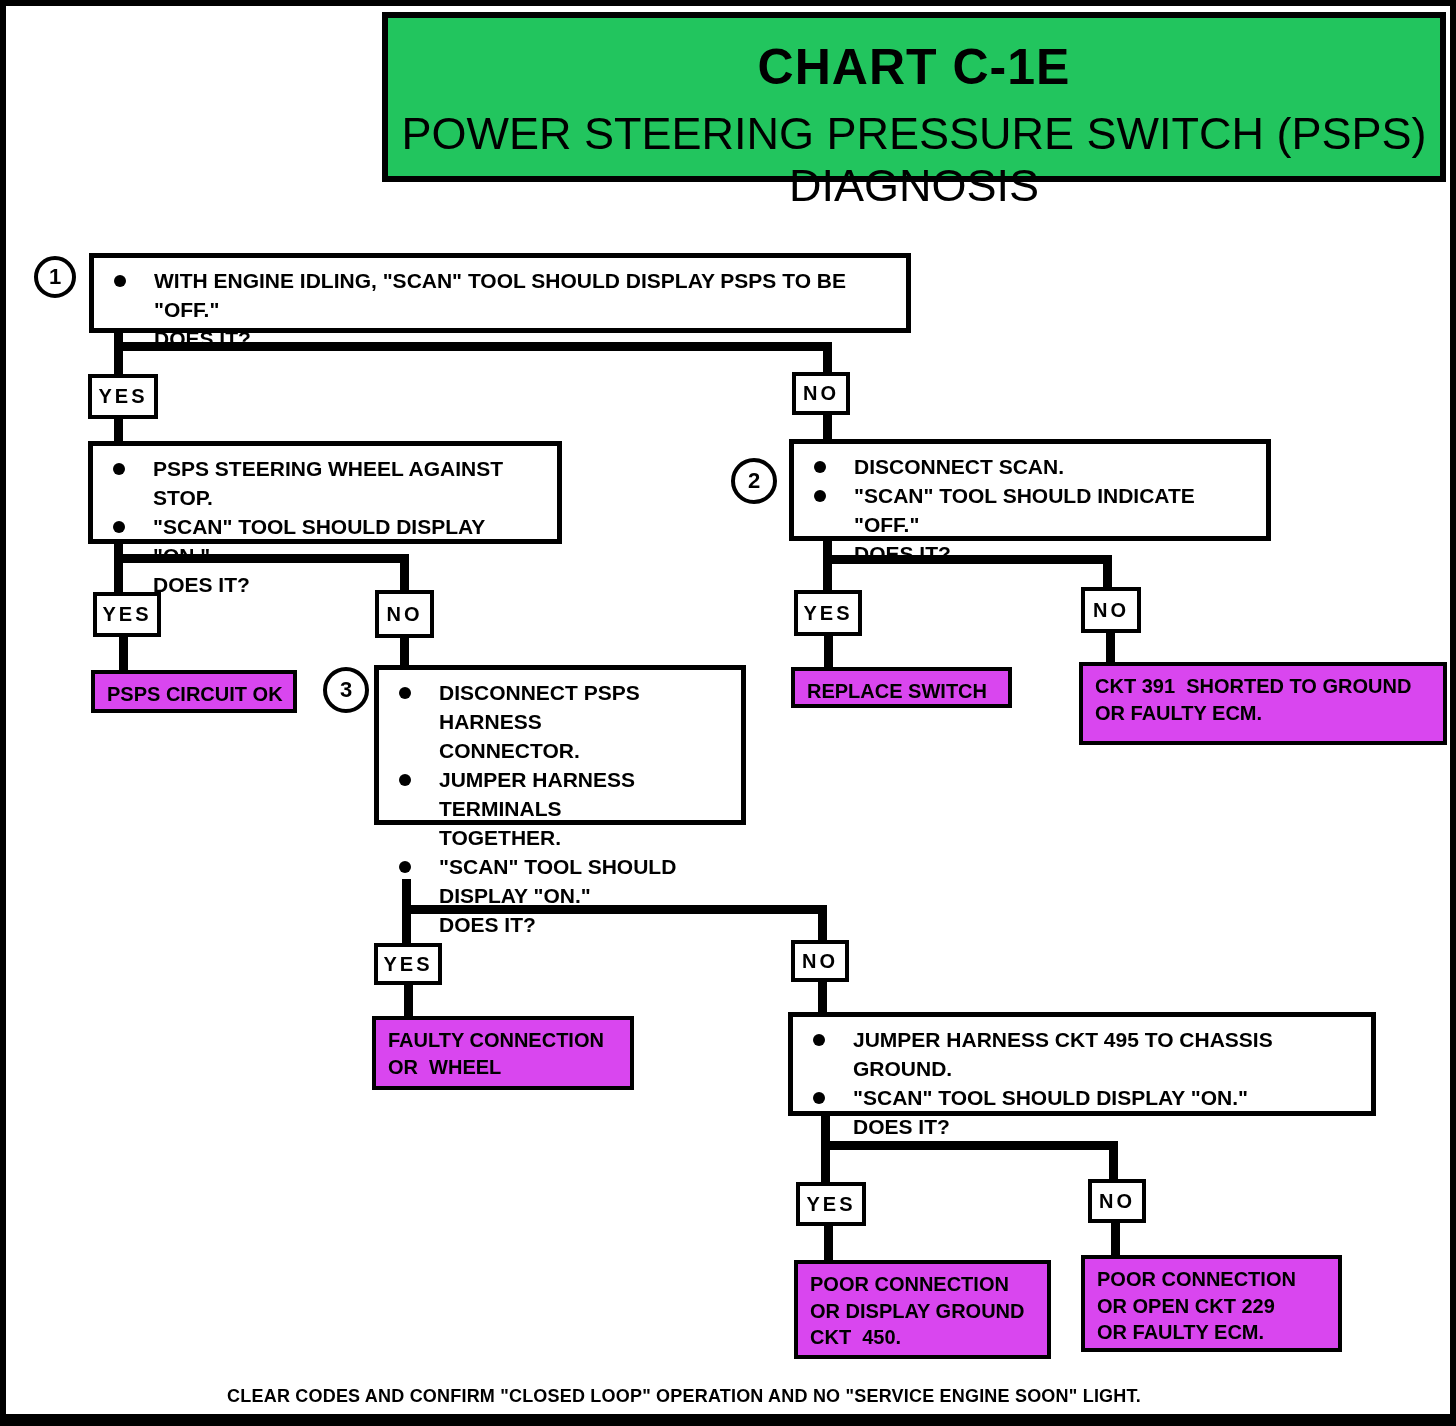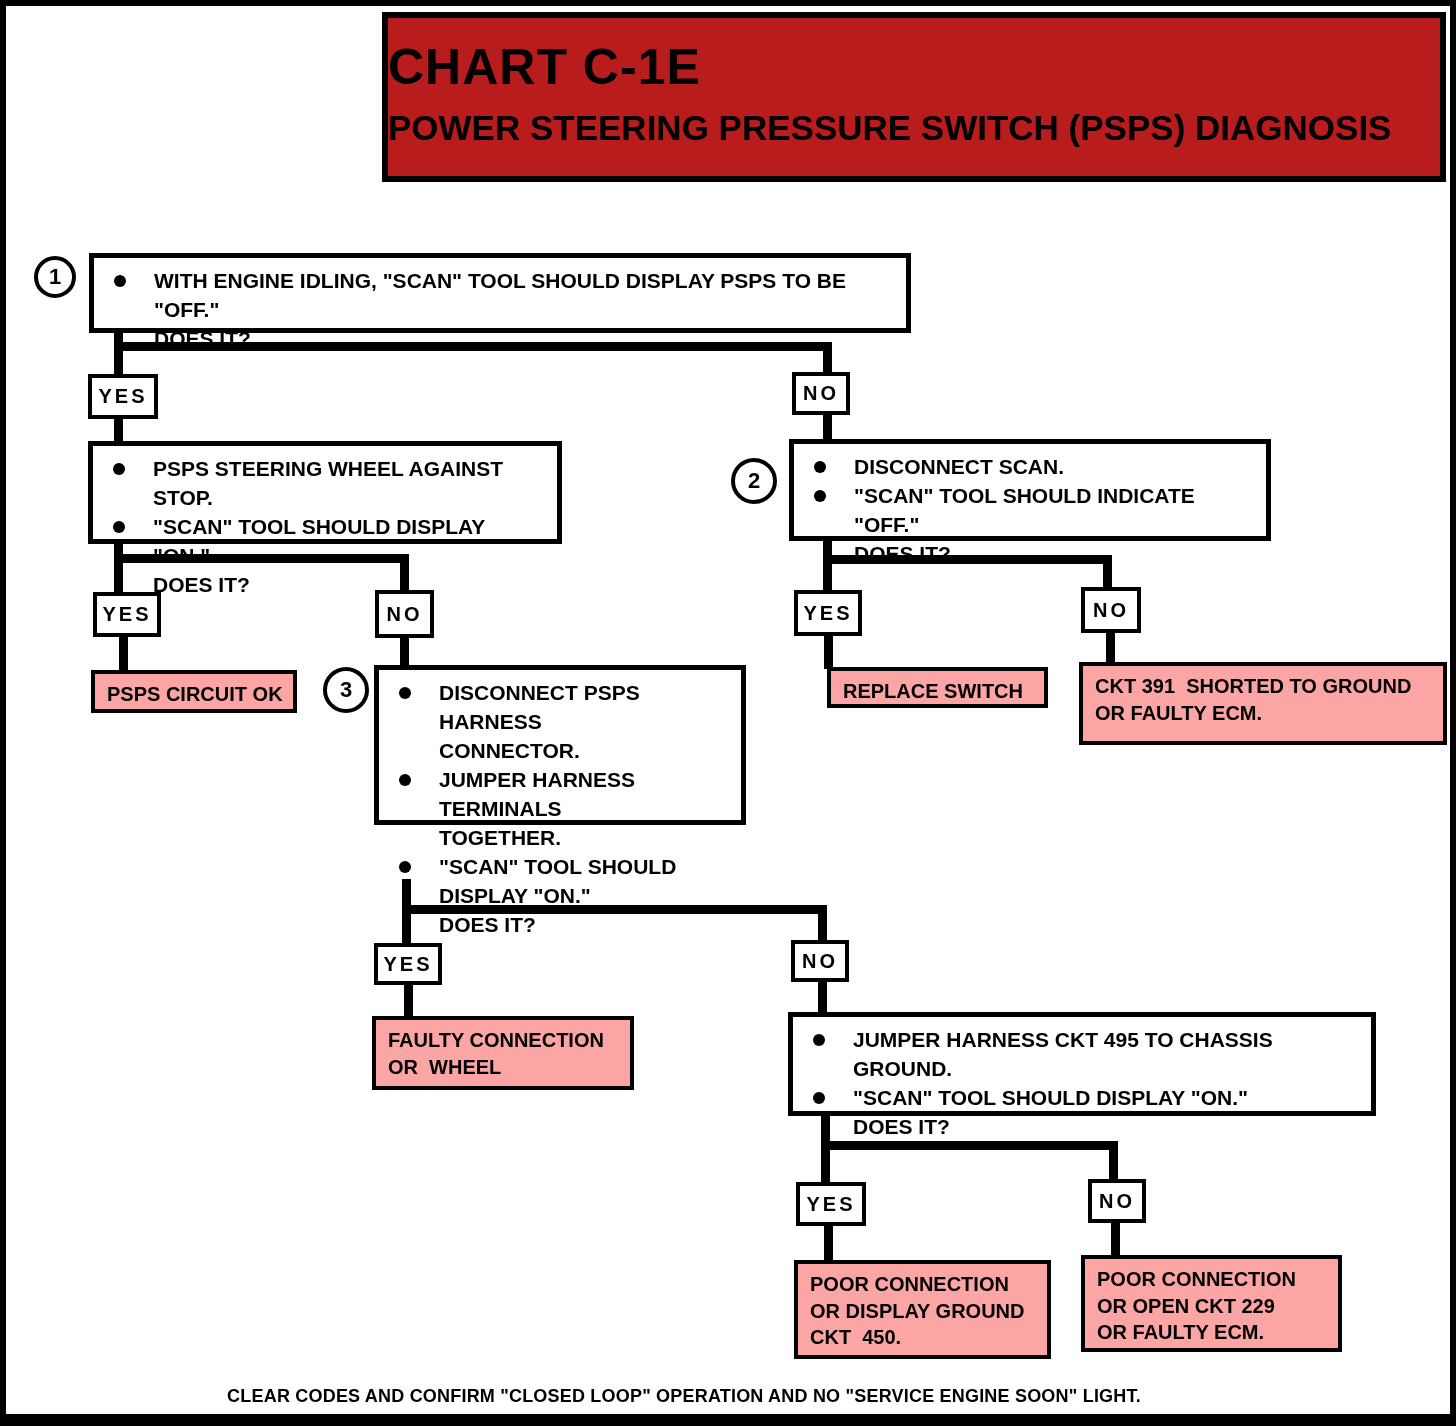--- a/index.html
+++ b/index.html
@@ -3,39 +3,39 @@
 <meta charset="utf-8">
 <style>
   html,body{margin:0;padding:0;background:#fff;}
   .page{
     position:relative; width:1456px; height:1426px; background:#fff;
     box-sizing:border-box; border:6px solid #000; border-bottom-width:12px;
     font-family:"Liberation Sans", sans-serif; color:#000; overflow:hidden;
   }
   .title-box{
     position:absolute; left:376px; top:6px; width:1064px; height:170px;
-    box-sizing:border-box; border:6px solid #000; background:#b91c1c; text-align:left;
+    box-sizing:border-box; border:6px solid #000; background:#22c55e; text-align:center;
   }
   .title-main{font-size:50px; font-weight:bold; letter-spacing:1px; margin-top:20px;}
-  .title-sub{font-size:35px; font-weight:bold; margin-top:12px; letter-spacing:0px;}
+  .title-sub{font-size:45px; font-weight:normal; margin-top:12px; letter-spacing:0px;}
   .node{
     position:absolute; box-sizing:border-box; border:5px solid #000; background:#fff;
     font-size:21px; font-weight:bold; padding:9px 10px 6px 20px; line-height:1.38;
   }
   .bullet-row{display:flex; align-items:flex-start;}
   .dot{flex:0 0 12px; width:12px; height:12px; border-radius:50%; background:#000; margin-top:8px; margin-right:28px;}
   .bullet-text{white-space:pre-wrap;}
   .question{margin-left:40px; white-space:pre-wrap;}
   .label-box{
     position:absolute; box-sizing:border-box; border:4px solid #000; background:#fff;
     display:flex; align-items:center; justify-content:center;
     font-size:20px; font-weight:bold; letter-spacing:3px;
   }
   .result{
-    position:absolute; box-sizing:border-box; border:4px solid #000; background:#fca5a5;
+    position:absolute; box-sizing:border-box; border:4px solid #000; background:#d946ef;
     font-size:20px; font-weight:bold; padding:7px 10px 5px 12px; line-height:1.33;
   }
   .result-line{white-space:pre-wrap;}
   .circle{
     position:absolute; box-sizing:border-box; border:4px solid #000; border-radius:50%;
     background:#fff; display:flex; align-items:center; justify-content:center;
     font-size:22px; font-weight:bold;
   }
   .ln{position:absolute; background:#000;}
   .footer{
@@ -145,21 +145,21 @@
 TOGETHER.</span>
     </div>
     <div class="bullet-row">
       <span class="dot"></span>
       <span class="bullet-text">"SCAN" TOOL SHOULD
 DISPLAY "ON."</span>
     </div>
     <div class="question">DOES IT?</div>
   </div>
 
-  <div class="result" style="left:785px;top:661px;width:221px;height:41px;margin-left:36px;">
+  <div class="result" style="left:785px;top:661px;width:221px;height:41px;">
     <div class="result-line">REPLACE SWITCH</div>
   </div>
 
   <div class="result" style="left:1073px;top:656px;width:368px;height:83px;">
     <div class="result-line">CKT 391  SHORTED TO GROUND</div>
     <div class="result-line">OR FAULTY ECM.</div>
   </div>
 
   <div class="label-box" style="left:368px;top:937px;width:68px;height:42px;">YES</div>
   <div class="label-box" style="left:785px;top:934px;width:58px;height:42px;">NO</div>

